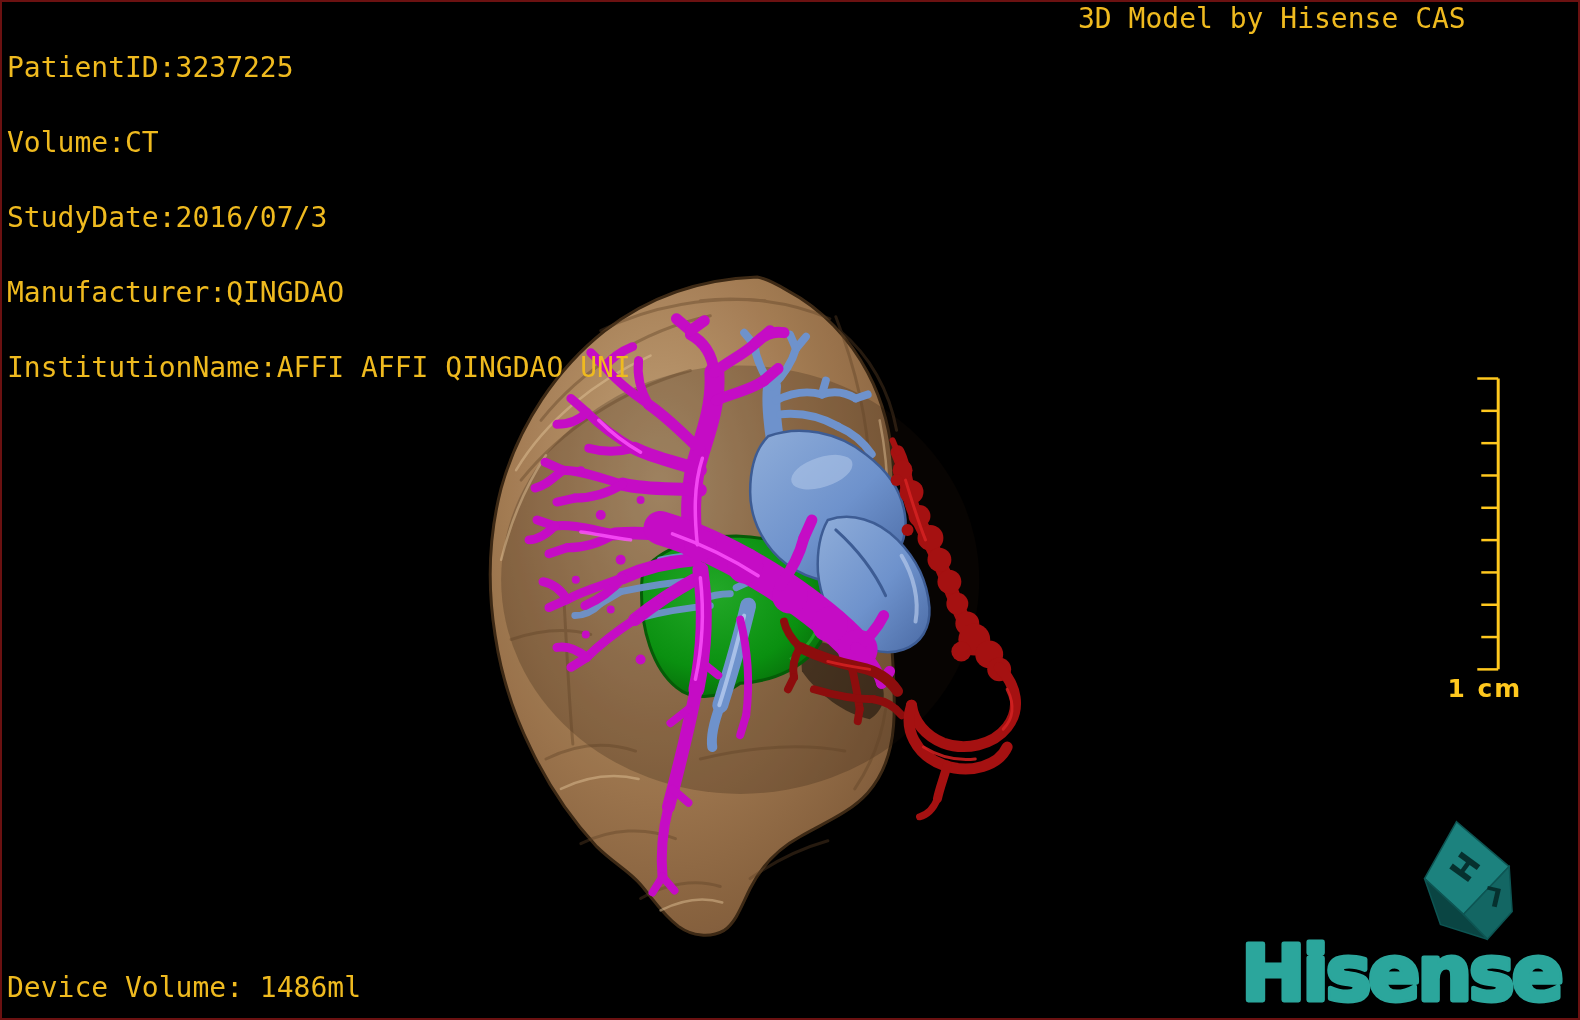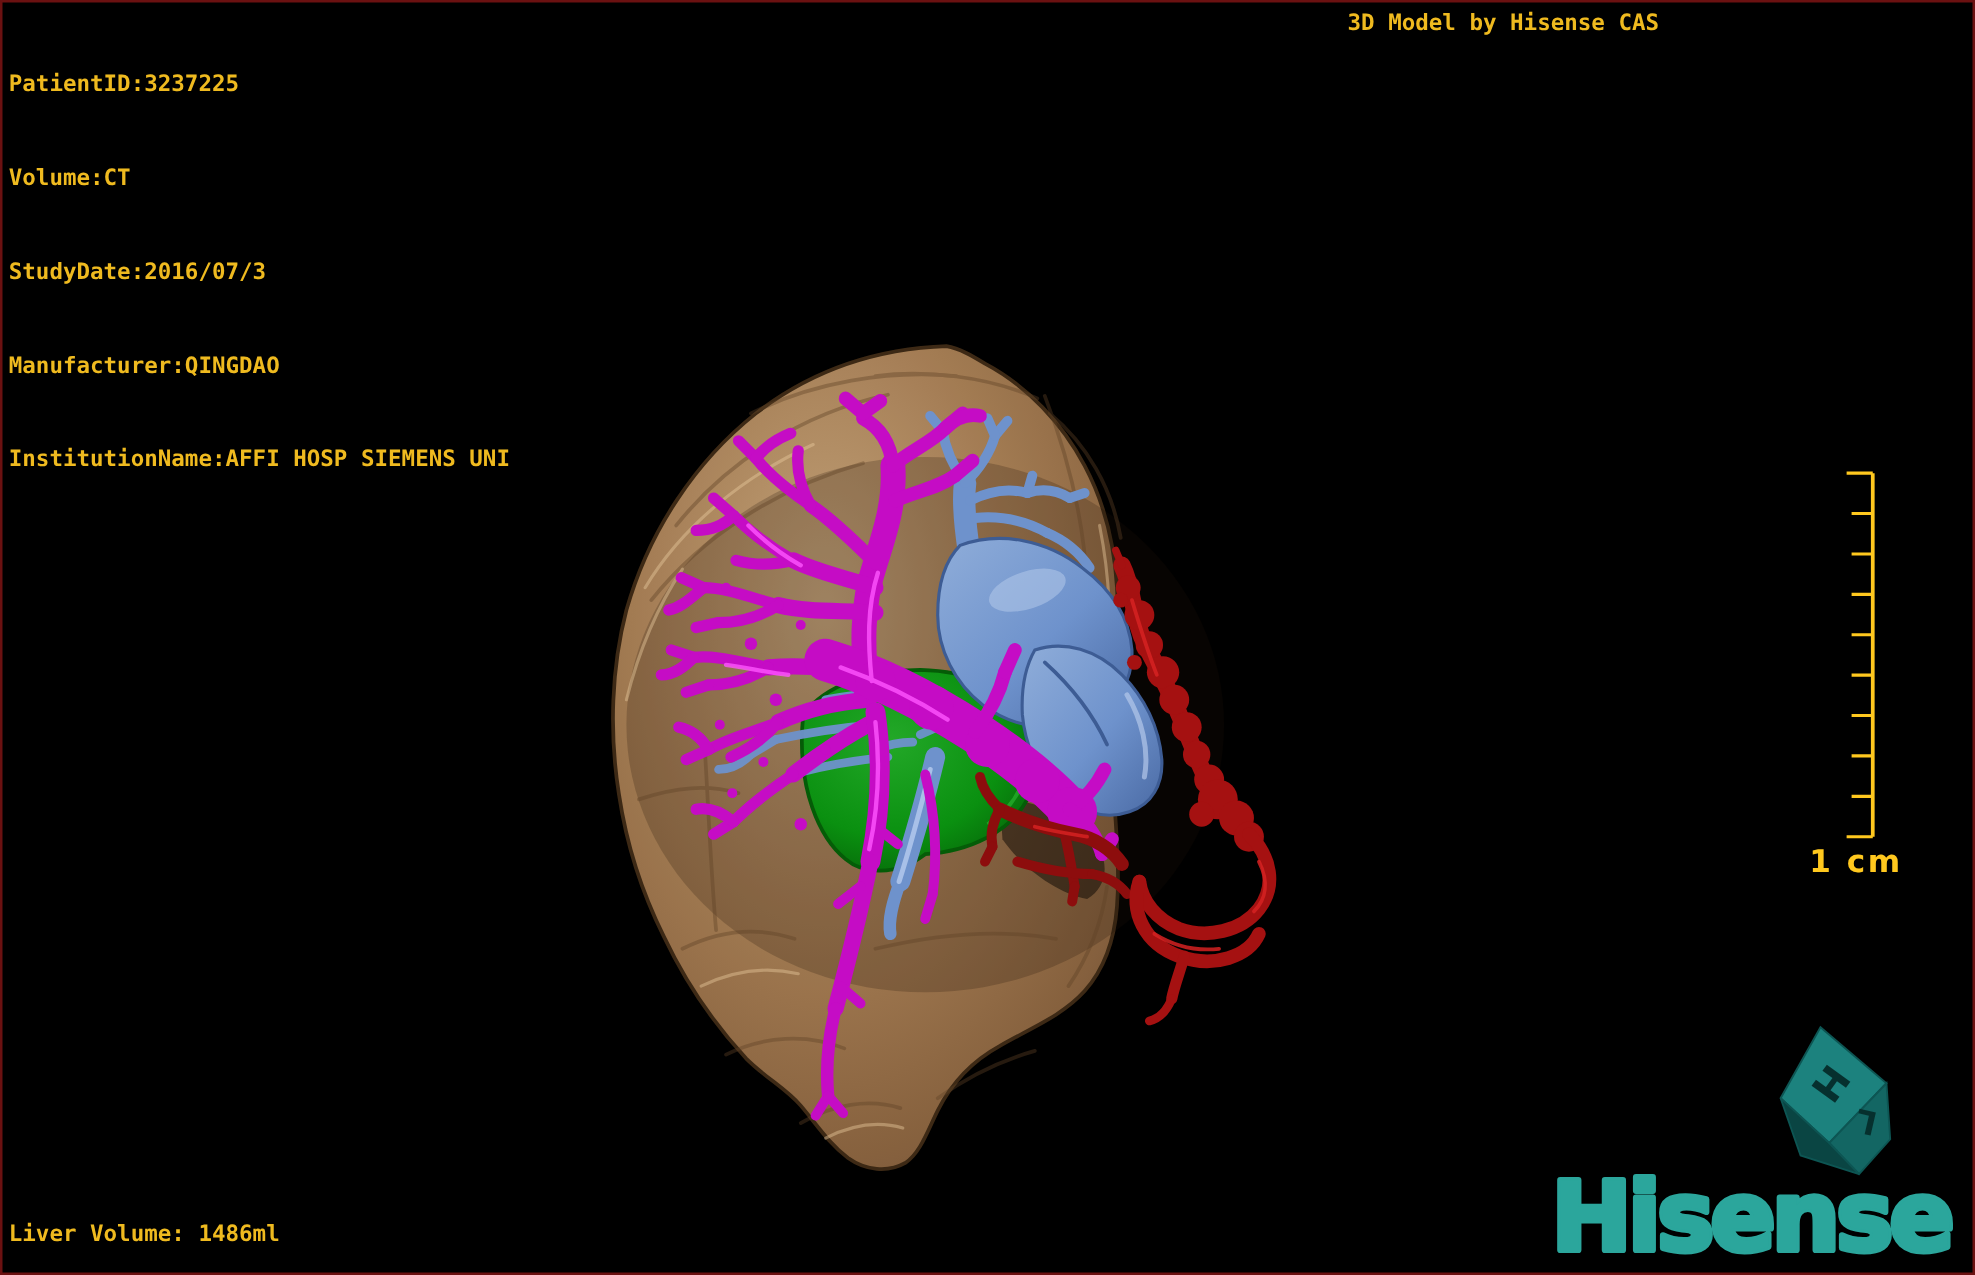--- a/index.html
+++ b/index.html
@@ -1,21 +1,21 @@
 <!DOCTYPE html>
 <html><head>
 <meta charset="utf-8">
 <style>
   html,body{margin:0;padding:0;background:#000;}
   .frame{
     position:relative;width:1580px;height:1020px;background:#000;
     border:2px solid #6b1111;box-sizing:border-box;overflow:hidden;
     font-family:"DejaVu Sans Mono","Liberation Mono",monospace;
   }
-  .ov{position:absolute;color:#efba1f;font-size:18px;line-height:25px;white-space:pre;font-weight:bold;}
+  .ov{position:absolute;color:#efba1f;font-size:28px;line-height:25px;white-space:pre;}
   .ov-patient{left:5px;top:3px;}
   .ov-title{left:1076px;top:4px;}
   .ov-volume{left:5px;top:973px;}
   .viewport{position:absolute;left:0;top:0;width:100%;height:100%;}
 </style>
 </head>
 <body>
 
 <div class="frame">
 
@@ -291,20 +291,20 @@
     </g>
 
     <text x="1243" y="1002" font-family="DejaVu Sans, sans-serif" font-size="77" font-weight="bold" letter-spacing="-3" paint-order="stroke" stroke-linejoin="round" stroke-width="5" stroke="#2ba69c" fill="#2ba69c">Hisense</text>
   </svg>
 
   <div class="ov ov-patient">
     <div>PatientID:3237225</div>
     <div>Volume:CT</div>
     <div>StudyDate:2016/07/3</div>
     <div>Manufacturer:QINGDAO</div>
-    <div>InstitutionName:AFFI HOSP SIEMENS UNI</div>
+    <div>InstitutionName:AFFI AFFI QINGDAO UNI</div>
   </div>
 
   <div class="ov ov-title">3D Model by Hisense CAS</div>
 
-  <div class="ov ov-volume">Liver Volume: 1486ml</div>
+  <div class="ov ov-volume">Device Volume: 1486ml</div>
 
 </div>
 
 </body></html>

